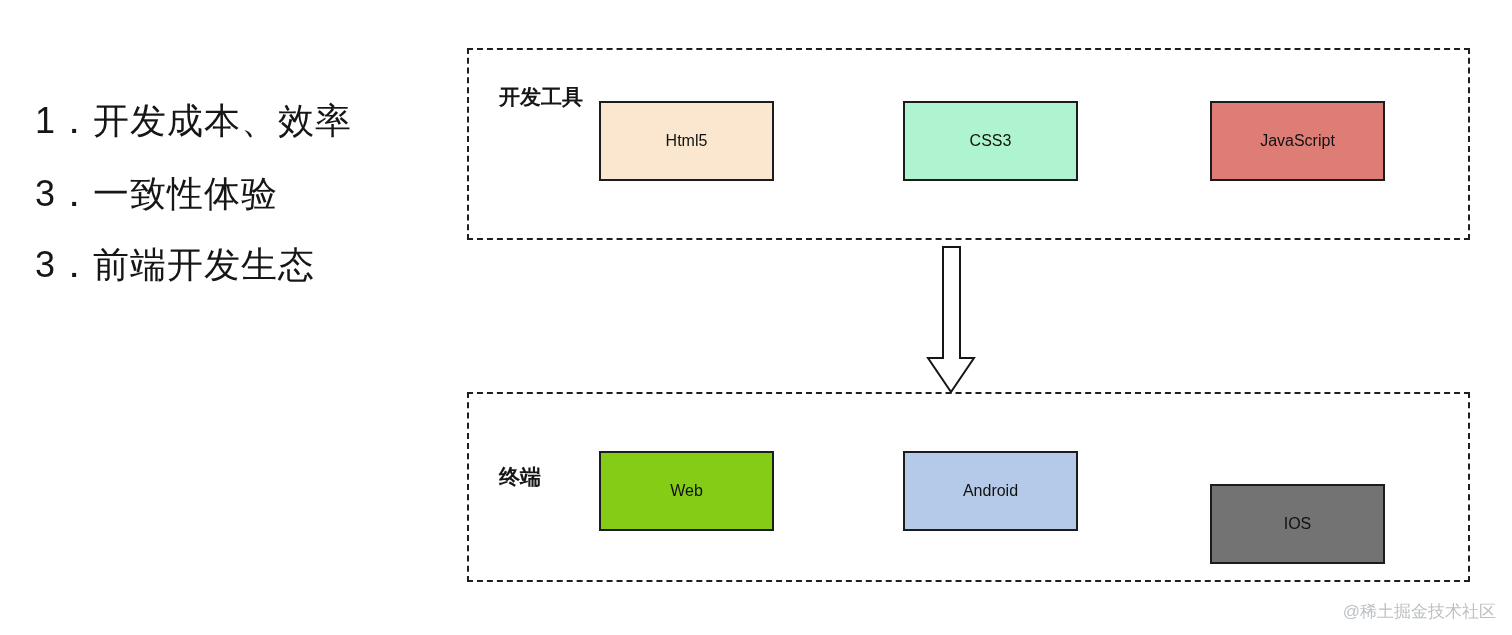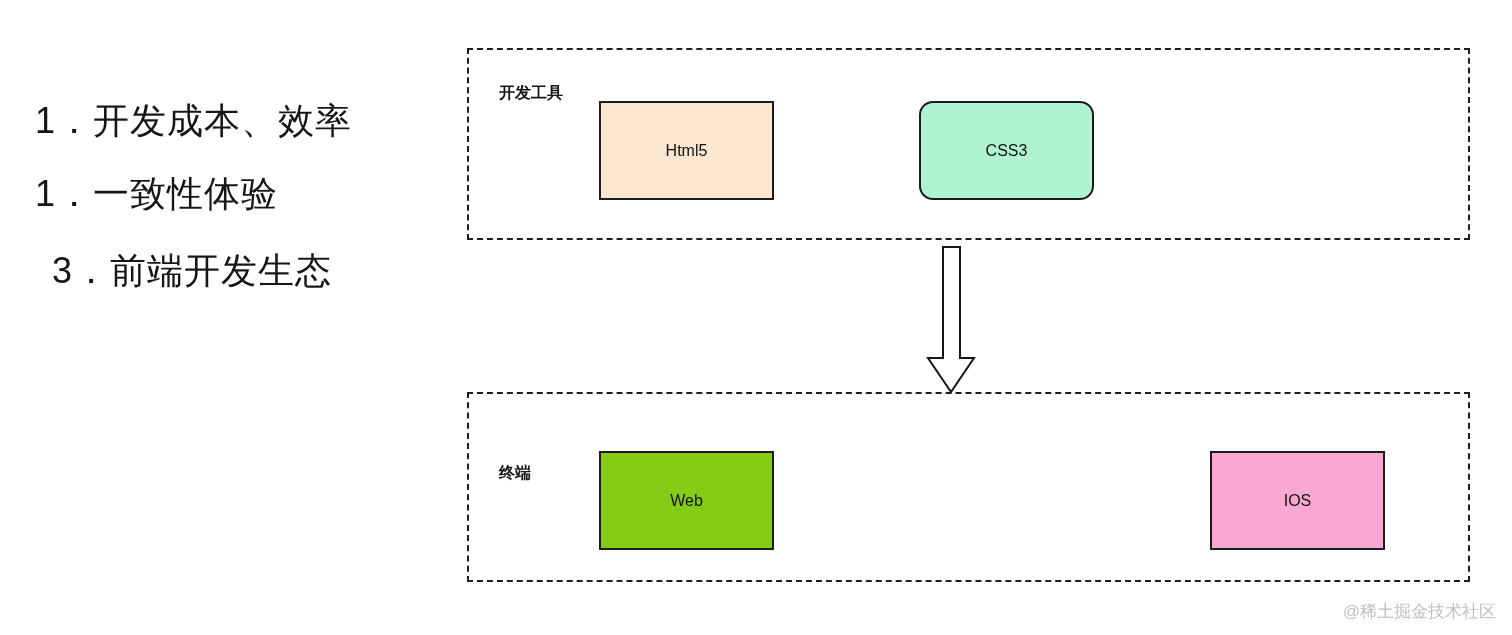--- a/index.html
+++ b/index.html
@@ -20,62 +20,62 @@
     left: 35px;
     font-size: 36px;
     line-height: 34px;
     letter-spacing: 1px;
     white-space: nowrap;
     color: #161616;
     text-align: center;
   }
   .point-item:nth-of-type(1) { top: 104px; }
   .point-item:nth-of-type(2) { top: 177px; }
-  .point-item:nth-of-type(3) { top: 254px; margin-left: 17px; }
+  .point-item:nth-of-type(3) { top: 248px; }
 
   
   .group {
     position: absolute;
     left: 467px;
     width: 1003px;
     border: 2px dashed #1e1e1e;
     box-sizing: border-box;
     background: transparent;
   }
   .group--tools { top: 48px;  height: 192px; }
   .group--terminals { top: 392px; height: 190px; }
   .group-label {
     position: absolute;
     left: 30px;
-    font-size: 16px;
+    font-size: 21px;
     font-weight: bold;
     color: #161616;
     white-space: nowrap;
   }
   .group--tools .group-label { top: 33px; }
   .group--terminals .group-label { top: 25px; margin-top: 44px; }
 
   
   .node {
     position: absolute;
     width: 175px;
-    height: 99px;
+    height: 80px;
     border: 2px solid #1c1c1c;
     box-sizing: border-box;
     display: flex;
     align-items: center;
     justify-content: center;
     font-size: 16px;
     color: #111111;
     white-space: nowrap;
   }
   .group--tools .node { top: 51px; }
   .group--terminals .node { top: 57px; }
   .node--pos0 { left: 130px; }
-  .node--pos1 { left: 450px; border-radius: 14px; }
+  .node--pos1 { left: 434px; }
   .node--pos2 { left: 741px; }
 
   
   .flow-arrow {
     position: absolute;
     left: 925px;
     top: 246px;
     width: 52px;
     height: 148px;
   }
@@ -91,35 +91,37 @@
     margin-top: 16px;
   }
 </style>
 </head>
 <body>
 
 <div class="canvas">
 
   <div class="point-list">
     <div class="point-item">1．开发成本、效率</div>
-    <div class="point-item">1．一致性体验</div>
+    <div class="point-item">3．一致性体验</div>
     <div class="point-item">3．前端开发生态</div>
   </div>
 
   <div class="group group--tools">
     <div class="group-label">开发工具</div>
     <div class="node node--pos0" style="background-color: rgb(251, 231, 207);">Html5</div>
     <div class="node node--pos1" style="background-color: rgb(175, 244, 208);">CSS3</div>
+    <div class="node node--pos2" style="background-color: rgb(222, 125, 117);">JavaScript</div>
   </div>
 
   <svg class="flow-arrow" viewBox="0 0 52 148" xmlns="http://www.w3.org/2000/svg">
     <polygon points="18,1 35,1 35,112 49,112 26,146 3,112 18,112" fill="#ffffff" stroke="#161616" stroke-width="2" stroke-linejoin="miter"></polygon>
   </svg>
 
   <div class="group group--terminals">
     <div class="group-label">终端</div>
     <div class="node node--pos0" style="background-color: #84cc16;">Web</div>
-    <div class="node node--pos2" style="background-color: #f9a8d4;">IOS</div>
+    <div class="node node--pos1" style="background-color: rgb(181, 202, 232);">Android</div>
+    <div class="node node--pos2" style="background-color: #737373; margin-top: 33px;">IOS</div>
   </div>
 
   <div class="watermark">@稀土掘金技术社区</div>
 
 </div>
 
 </body></html>

